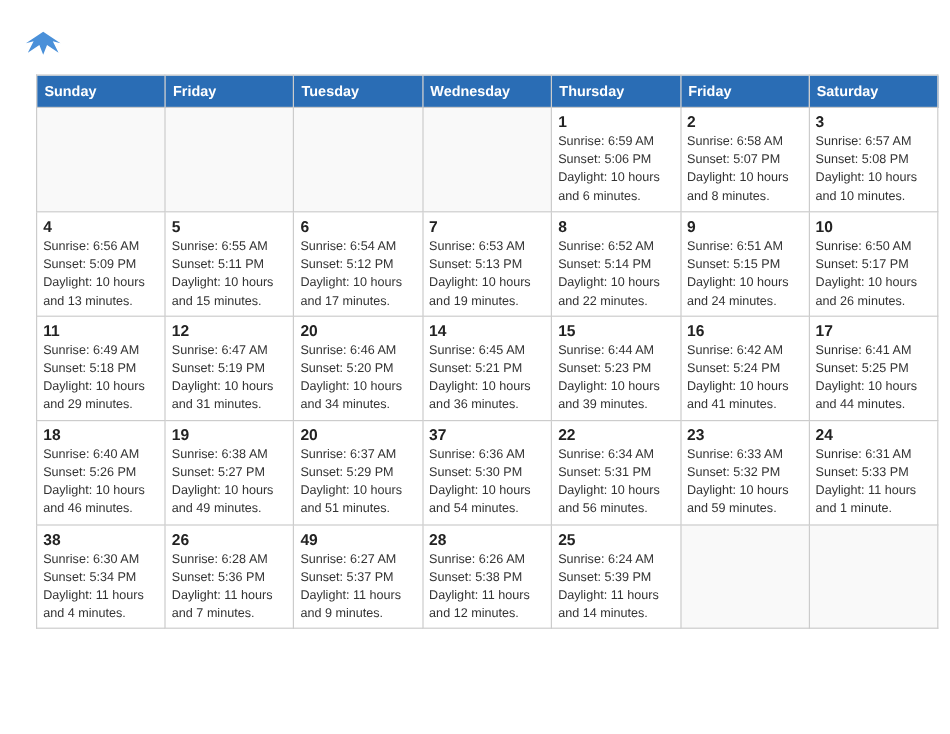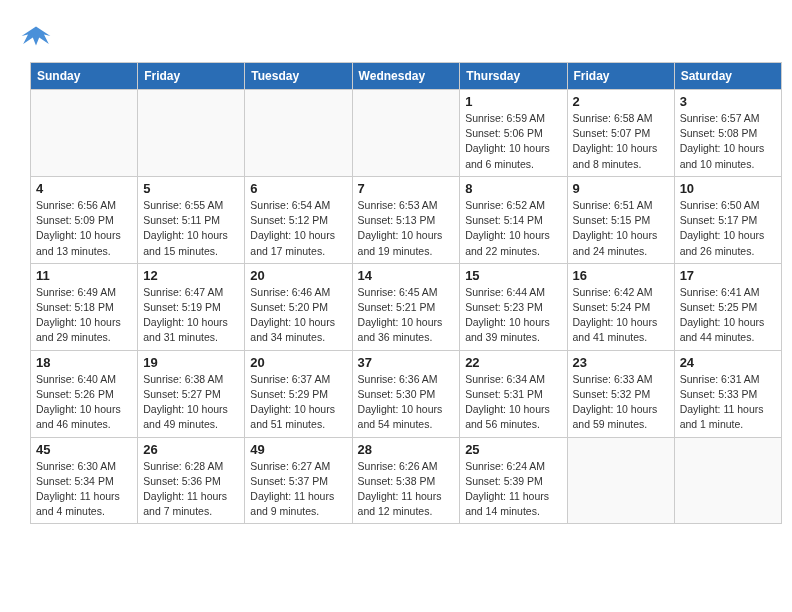--- a/index.html
+++ b/index.html
@@ -212,21 +212,21 @@
           <span class="day-number">23</span>
           <div class="day-info">Sunrise: 6:33 AM<br>Sunset: 5:32 PM<br>Daylight: 10 hours<br>and 59 minutes.</div>
         </td>
         <td>
           <span class="day-number">24</span>
           <div class="day-info">Sunrise: 6:31 AM<br>Sunset: 5:33 PM<br>Daylight: 11 hours<br>and 1 minute.</div>
         </td>
       </tr>
       <tr>
         <td>
-          <span class="day-number">45</span>
+          <span class="day-number">38</span>
           <div class="day-info">Sunrise: 6:30 AM<br>Sunset: 5:34 PM<br>Daylight: 11 hours<br>and 4 minutes.</div>
         </td>
         <td>
           <span class="day-number">26</span>
           <div class="day-info">Sunrise: 6:28 AM<br>Sunset: 5:36 PM<br>Daylight: 11 hours<br>and 7 minutes.</div>
         </td>
         <td>
           <span class="day-number">49</span>
           <div class="day-info">Sunrise: 6:27 AM<br>Sunset: 5:37 PM<br>Daylight: 11 hours<br>and 9 minutes.</div>
         </td>

